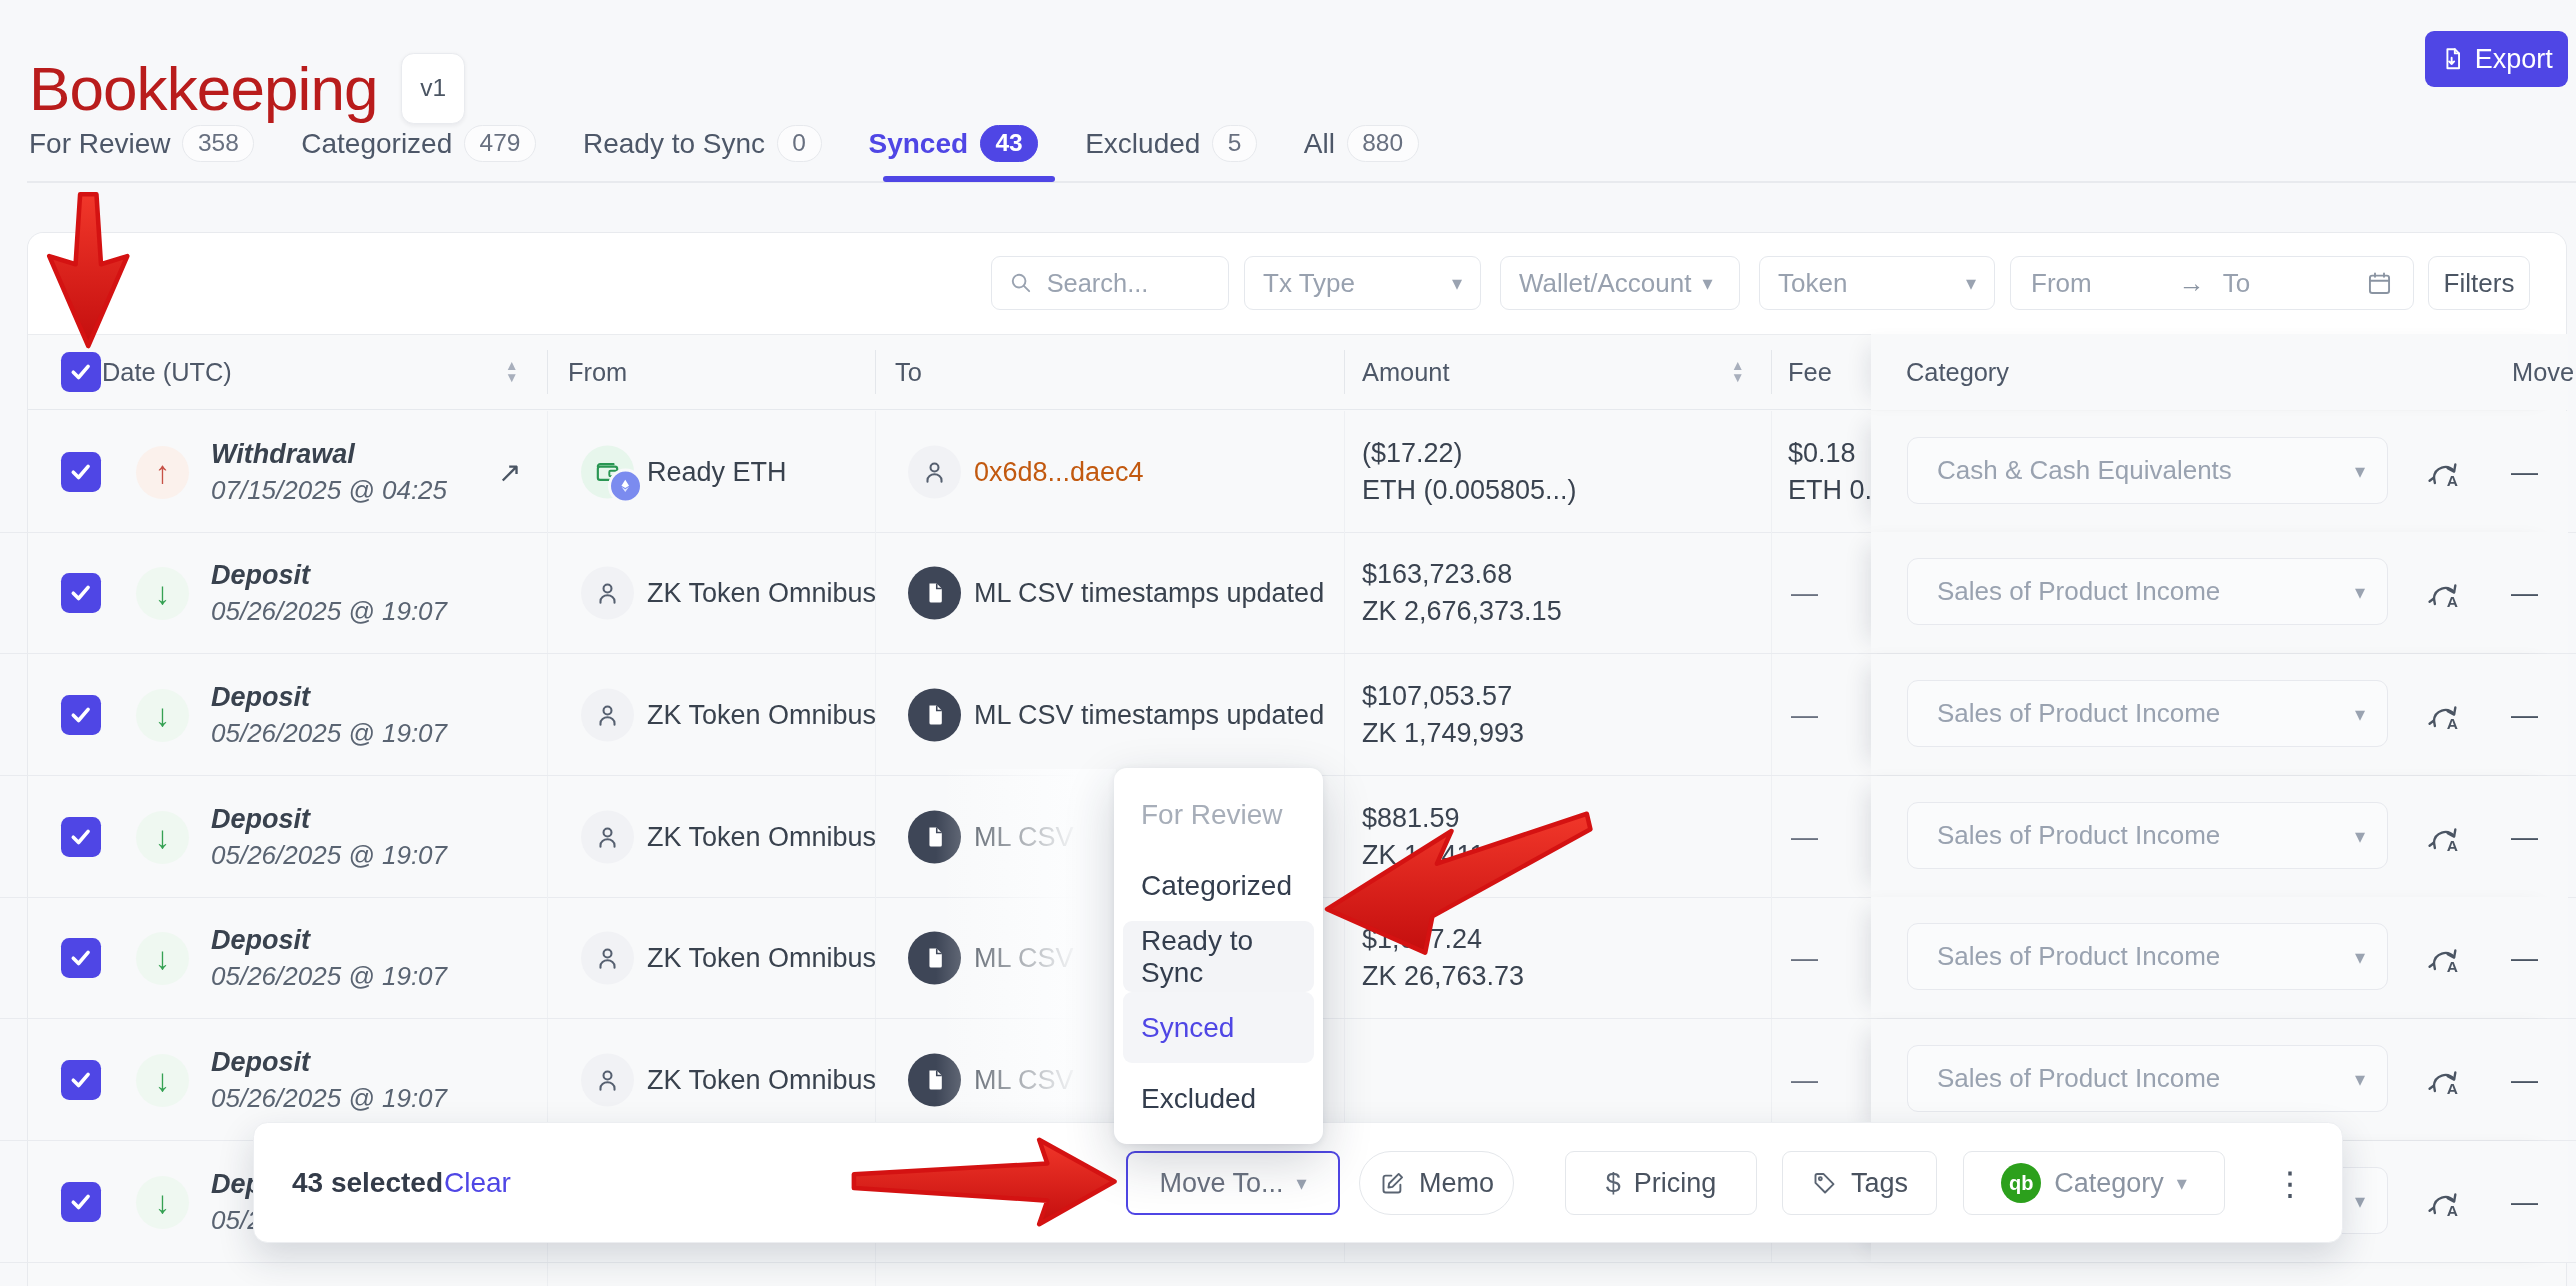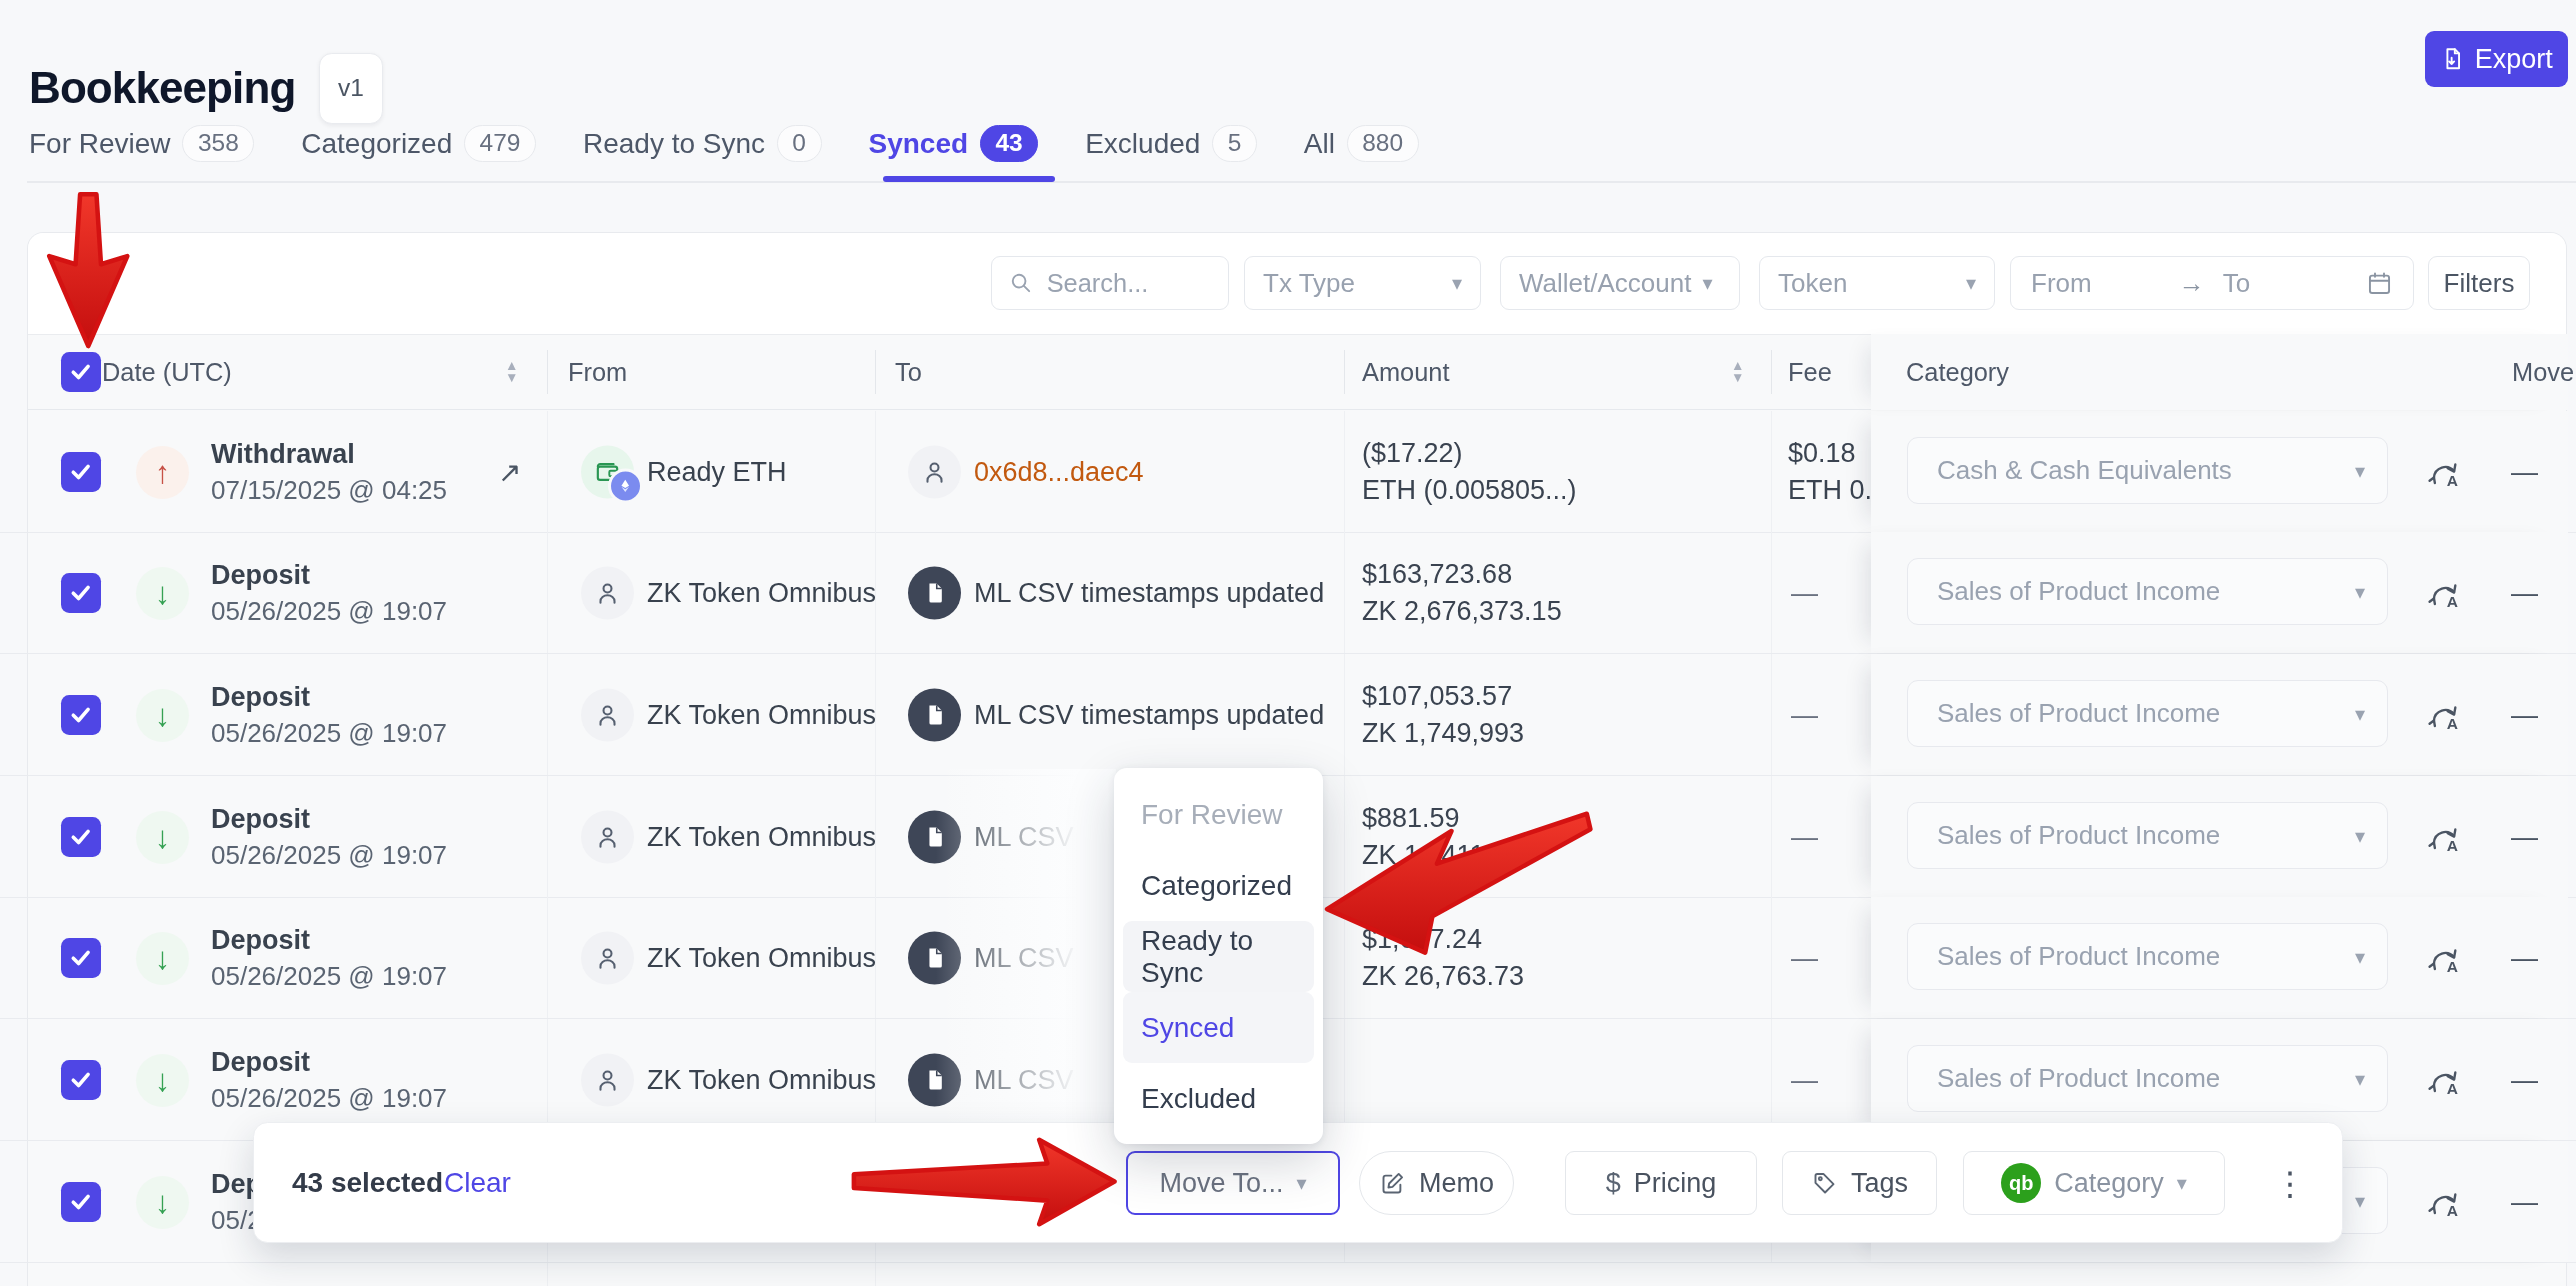--- a/index.html
+++ b/index.html
@@ -7,21 +7,21 @@
     width:2576px;height:1286px;overflow:hidden;position:relative;
     background:#f7f8fa;
     font-family:"Liberation Sans", sans-serif;
     color:#39424e;
     -webkit-font-smoothing:antialiased;
   }
   .stage{position:absolute;inset:0;}
 
   
   .pg-header{position:absolute;left:29px;top:53px;display:flex;align-items:center;gap:23.6px;z-index:2;}
-  .pg-title{font-size:44px;font-weight:700;color:#0f172a;letter-spacing:-0.9px;}
+  .pg-title{font-size:62px;font-weight:400;color:#b91c1c;letter-spacing:-0.9px;}
   .ver-badge{background:#fff;border:0.9px solid #e9ebef;border-radius:12.7px;padding:22px 18px;
     font-size:24.5px;color:#4b5563;box-shadow:0 1.8px 4.5px rgba(16,24,40,.06);line-height:1;}
   .export-btn{position:absolute;left:2425px;top:31px;width:143px;height:56px;z-index:2;
     background:var(--accent);border-radius:9px;display:flex;align-items:center;justify-content:center;
     gap:9px;color:#fff;font-size:27px;cursor:pointer;}
 
   
   .tabs{position:absolute;left:29px;top:107px;height:73px;display:flex;align-items:center;gap:47px;z-index:2;}
   .tab{display:flex;align-items:center;gap:11.8px;cursor:pointer;}
   .tab-label{font-size:28px;color:#4d5768;}
@@ -62,21 +62,21 @@
   .sort{position:absolute;top:50%;transform:translateY(-50%);display:flex;flex-direction:column;line-height:11.8px;font-size:13.6px;color:#a8afbc;cursor:pointer;}
   .cb{position:absolute;width:40px;height:40px;background:var(--accent);border-radius:8.2px;display:flex;align-items:center;justify-content:center;cursor:pointer;}
 
   
   .row{position:absolute;left:0;width:2576px;height:122px;border-bottom:0.9px solid #e9ebef;box-sizing:border-box;z-index:1;}
   .rdiv{position:absolute;top:0;bottom:0;width:0.9px;background:#eef0f3;}
   .row .cb{left:61px;top:41px;}
   .tic{position:absolute;left:136px;top:35px;width:53px;height:53px;border-radius:50%;display:flex;align-items:center;justify-content:center;font-size:31px;}
   .tic.deposit{background:#eff8f1;color:#35a153;}
   .tic.withdrawal{background:#fbf1ec;color:#c75146;}
-  .dtb{position:absolute;left:211px;top:50%;transform:translateY(-50%);line-height:36px;}
+  .dtb{position:absolute;left:211px;top:50%;transform:translateY(-50%);line-height:36px;font-style:italic;}
   .dtb .tt{font-size:27px;font-weight:700;color:#39424e;}
   .dtb .td{font-size:26px;color:#5a6472;}
   .ext{position:absolute;left:498px;top:50%;transform:translateY(-50%);font-size:28px;color:#4a5563;cursor:pointer;}
   .cic{position:absolute;top:50%;transform:translateY(-50%);width:53px;height:53px;border-radius:50%;display:flex;align-items:center;justify-content:center;}
   .cic.pers{background:#f1f2f5;}
   .cic.docic{background:#3e4657;}
   .cic.wallet{background:#e7f6ec;}
   .fromc .cic{left:581px;} .toc .cic{left:908px;}
   .nm{position:absolute;top:50%;transform:translateY(-50%);font-size:27px;color:#39424e;white-space:nowrap;}
   .fromc .nm{left:647px;} .toc .nm{left:974px;}

